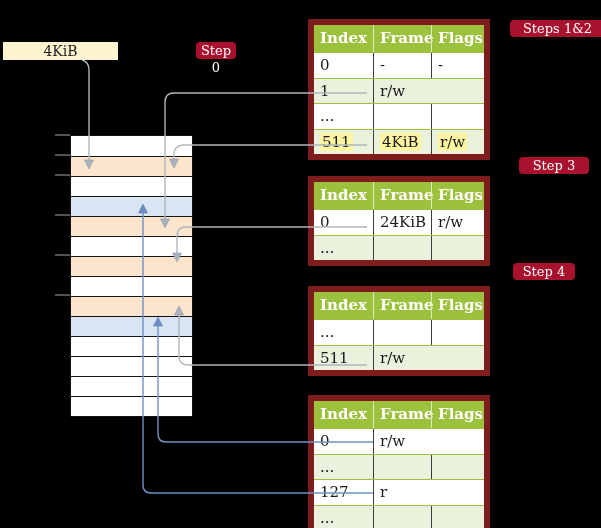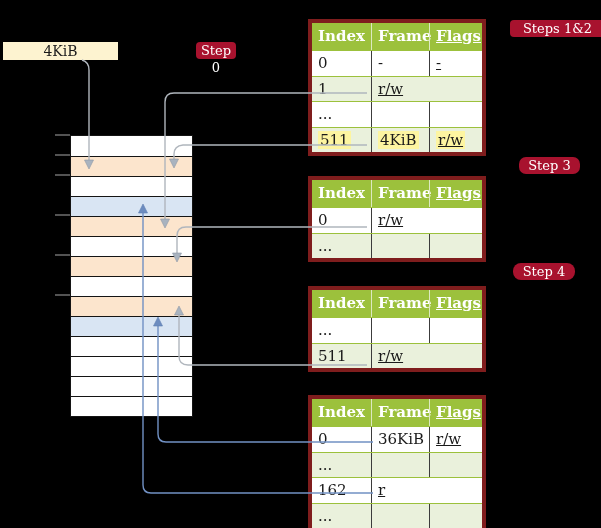--- a/index.html
+++ b/index.html
@@ -8,39 +8,39 @@
 
   
   .framebox{position:absolute;left:3px;top:42px;width:115px;height:18px;background:#fdf3d0;
             color:#1a1a1a;font-size:14px;line-height:18px;text-align:center;}
 
   
   .badge{position:absolute;height:17px;background:#a8122e;color:#fff;border-radius:4px;
          font-size:13px;line-height:17px;text-align:center;}
   .badge.b0{left:190px;top:42px;width:40px;margin-left:6px;}
   .badge.b12{left:510px;top:20px;width:95px;border-top-right-radius:0;border-bottom-right-radius:0;}
-  .badge.b3{left:519px;top:157px;width:61px;border-radius:7px;}
-  .badge.b4{left:513px;top:263px;width:62px;border-radius:8px;}
+  .badge.b3{left:519px;top:157px;width:70px;}
+  .badge.b4{left:513px;top:263px;width:62px;}
 
   
   .memory{position:absolute;left:70px;top:135px;width:121px;background:#fff;
           border:1.5px solid #141414;}
   .mrow{height:20px;box-sizing:border-box;}
   .mrow + .mrow{border-top:1.4px solid #141414;}
   .f-white{background:#ffffff;}
   .f-orange{background:#fce5cd;}
   .f-blue{background:#d9e5f3;}
 
   
-  .tbl{position:absolute;left:308px;width:170px;border:4px solid #7f1d1d;background:#fff;}
+  .tbl{position:absolute;left:308px;width:170px;border:6px solid #7f1d1d;background:#fff;}
   .t1{top:19px;} .t2{top:176px;} .t3{top:286px;} .t4{top:395px;}
   .thead{display:flex;height:27px;background:#9cc13c;color:#fff;font-weight:bold;}
   .th{font-size:15px;line-height:27px;padding-left:6px;box-sizing:border-box;}
   .th + .th{border-left:1.5px solid #dde9c0;}
-  .c1{width:59px;} .c2{width:58px;} .c3{flex:1;text-decoration:underline;}
+  .c1{width:59px;} .c2{width:58px;} .c3{flex:1;}
   .trow{display:flex;height:25.5px;border-top:1px solid #9cc13c;box-sizing:border-box;}
   .td{font-size:15px;line-height:24px;padding-left:6px;box-sizing:border-box;color:#1a1a1a;}
   .td + .td{border-left:1px solid #3c3c3c;}
   .shade{background:#eaf1dc;}
   .hl span{background:#fdf5a1;padding:0 2px;}
 
   
   svg.overlay{position:absolute;left:0;top:0;z-index:10;pointer-events:none;}
   .gline{fill:none;stroke:#b0b6bd;stroke-width:1.4;}
   .bline{fill:none;stroke:#7191c4;stroke-width:1.4;}
@@ -105,20 +105,21 @@
   </div>
 
   <div class="tbl t2">
     <div class="thead">
       <div class="th c1">Index</div>
       <div class="th c2">Frame</div>
       <div class="th c3">Flags</div>
     </div>
     <div class="trow">
       <div class="td c1">0</div>
+      <div class="td c2">24KiB</div>
       <div class="td c3">r/w</div>
     </div>
     <div class="trow shade">
       <div class="td c1">...</div>
       <div class="td c2"></div>
       <div class="td c3"></div>
     </div>
   </div>
 
   <div class="tbl t3">
@@ -139,30 +140,29 @@
   </div>
 
   <div class="tbl t4">
     <div class="thead">
       <div class="th c1">Index</div>
       <div class="th c2">Frame</div>
       <div class="th c3">Flags</div>
     </div>
     <div class="trow">
       <div class="td c1">0</div>
-      <div class="td c2">36KiB</div>
-      <div class="td c3">r/w</div>
-    </div>
-    <div class="trow shade">
-      <div class="td c1">...</div>
-      <div class="td c2"></div>
-      <div class="td c3"></div>
-    </div>
-    <div class="trow">
-      <div class="td c1">162</div>
+      <div class="td c3">r/w</div>
+    </div>
+    <div class="trow shade">
+      <div class="td c1">...</div>
+      <div class="td c2"></div>
+      <div class="td c3"></div>
+    </div>
+    <div class="trow">
+      <div class="td c1">127</div>
       <div class="td c3">r</div>
     </div>
     <div class="trow shade">
       <div class="td c1">...</div>
       <div class="td c2"></div>
       <div class="td c3"></div>
     </div>
   </div>
 
   <svg class="overlay" width="601" height="528" viewBox="0 0 601 528">

